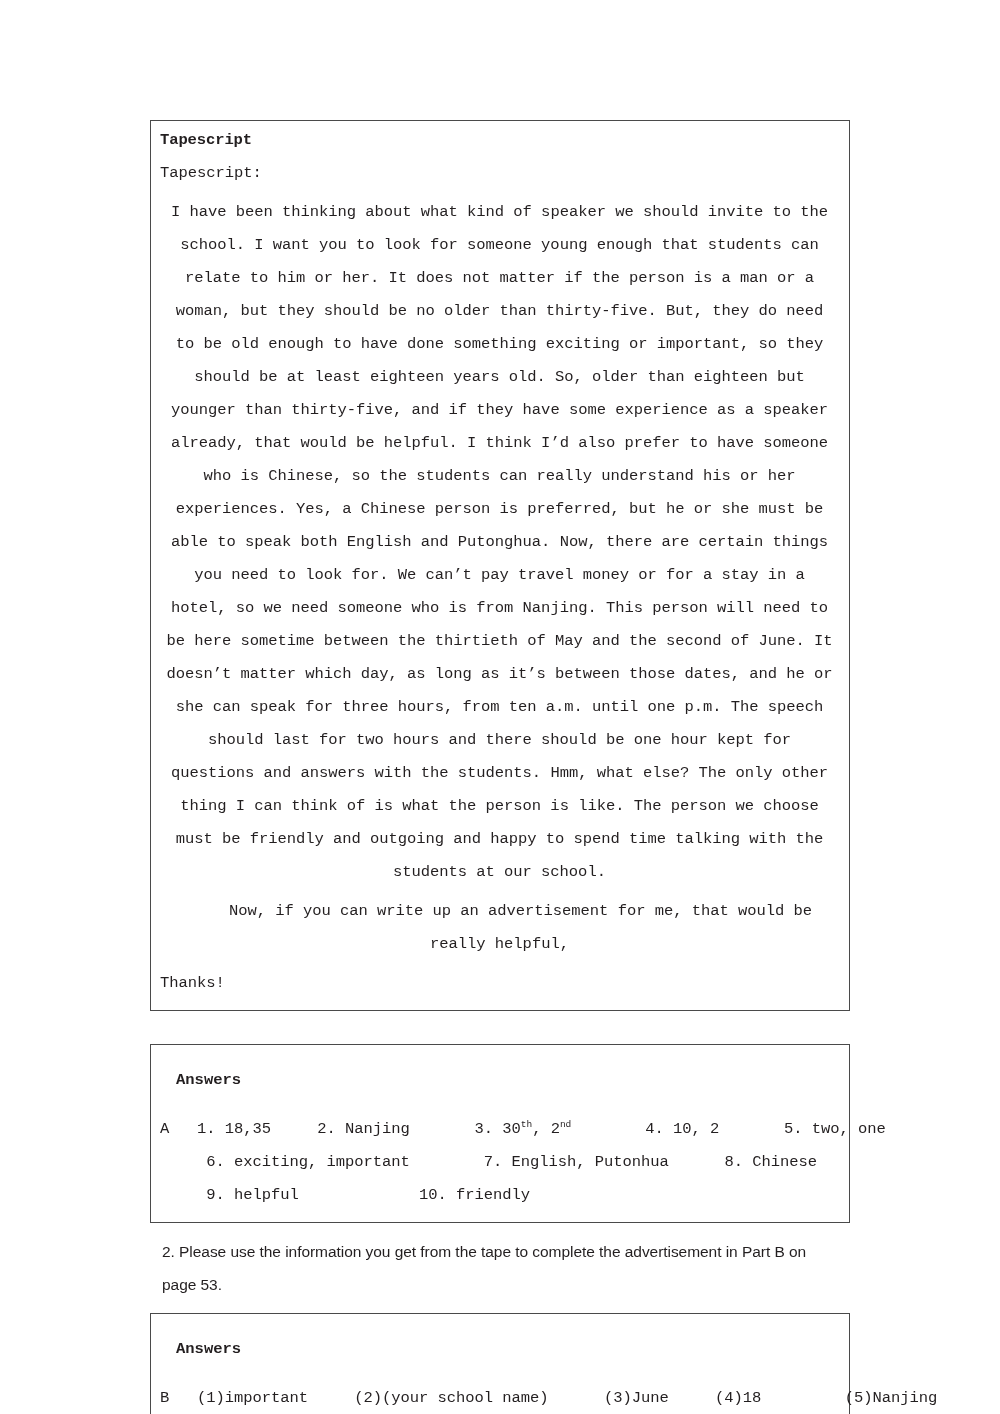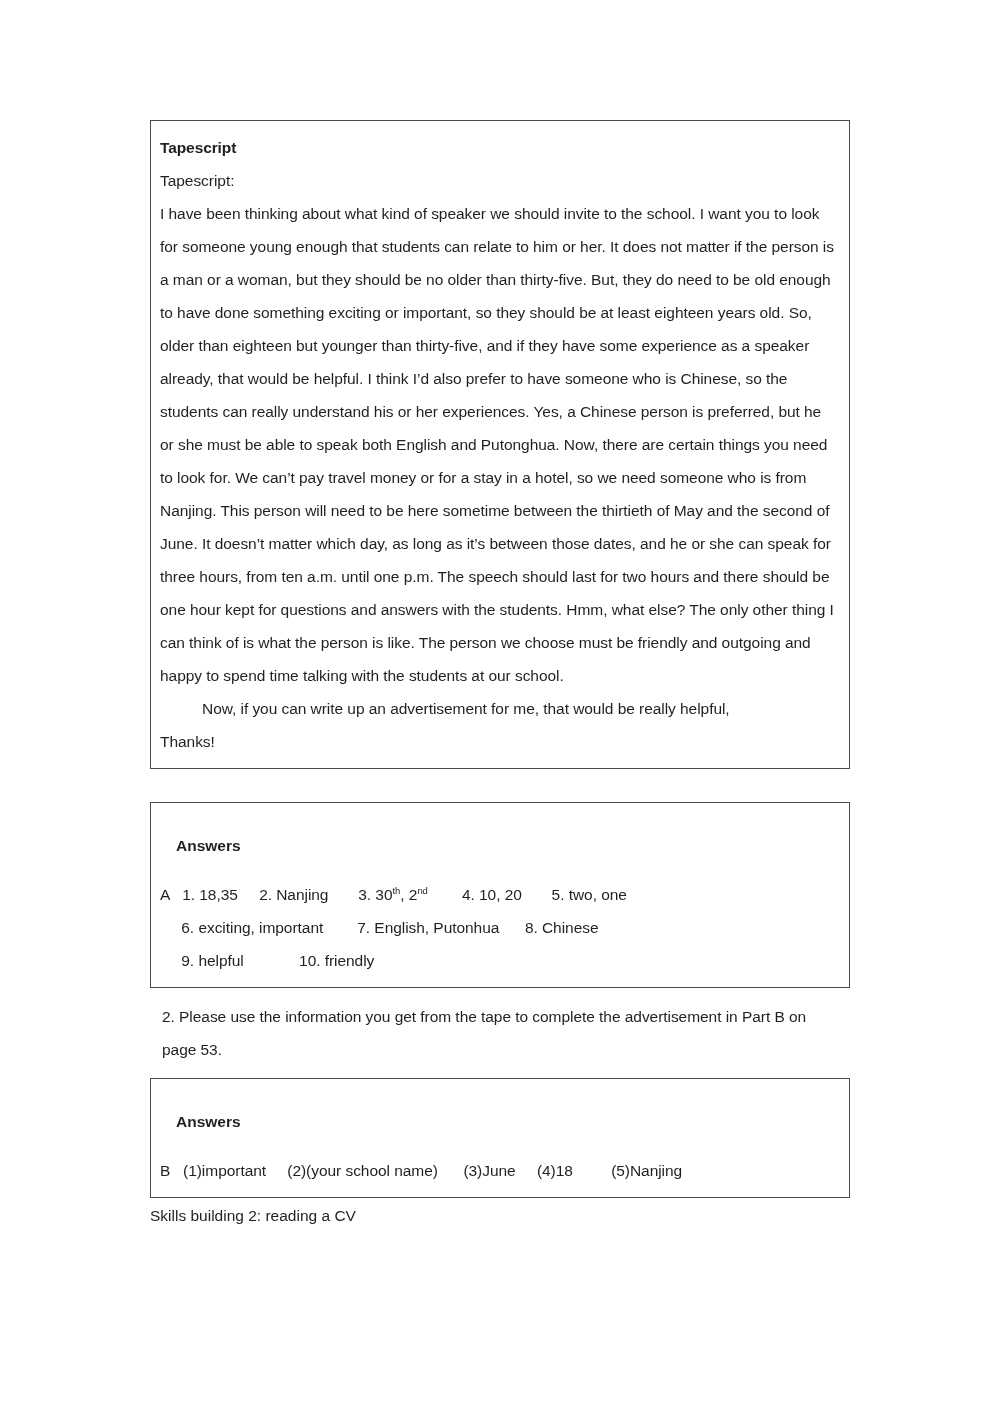--- a/index.html
+++ b/index.html
@@ -22,21 +22,22 @@
     padding: 120px 150px 0 150px;
   }
   .content {
     width: 700px;
   }
 
   
   .box {
     border: 1.3px solid #4a4a4a;
     box-sizing: border-box;
-    padding: 10px 10px 10px 9px;
+    padding: 3px 10px 10px 9px;
+    font-family: Liberation Mono, monospace;
   }
   .box.tapescript { margin-bottom: 33px; }
   .box.answers-a  { margin-bottom: 12px; }
   .box.answers-b  { margin-top: 12px; }
 
   
   .head {
     font-size: 15.5px;
     font-weight: bold;
     line-height: 33px;
@@ -46,23 +47,23 @@
   .line {
     font-size: 15.5px;
     line-height: 33px;
     margin: 0;
     letter-spacing: -0.05px;
     white-space: pre-wrap;
   }
   .para {
     font-size: 15.5px;
     line-height: 33px;
-    margin: 0;
+    margin: 6px;
     letter-spacing: -0.05px;
-    text-align: left;
+    text-align: center;
   }
   .indent { text-indent: 42px; }
 
   .section-head {
     font-size: 15.5px;
     font-weight: normal;
     line-height: 33px;
     margin: 0;
     padding-top: 1px;
   }
@@ -106,21 +107,21 @@
     <div class="box tapescript">
       <div class="head">Tapescript</div>
       <div class="line">Tapescript:</div>
       <div class="para">I have been thinking about what kind of speaker we should invite to the school. I want you to look for someone young enough that students can relate to him or her. It does not matter if the person is a man or a woman, but they should be no older than thirty-five. But, they do need to be old enough to have done something exciting or important, so they should be at least eighteen years old. So, older than eighteen but younger than thirty-five, and if they have some experience as a speaker already, that would be helpful. I think I’d also prefer to have someone who is Chinese, so the students can really understand his or her experiences. Yes, a Chinese person is preferred, but he or she must be able to speak both English and Putonghua. Now, there are certain things you need to look for. We can’t pay travel money or for a stay in a hotel, so we need someone who is from Nanjing. This person will need to be here sometime between the thirtieth of May and the second of June. It doesn’t matter which day, as long as it’s between those dates, and he or she can speak for three hours, from ten a.m. until one p.m. The speech should last for two hours and there should be one hour kept for questions and answers with the students. Hmm, what else? The only other thing I can think of is what the person is like. The person we choose must be friendly and outgoing and happy to spend time talking with the students at our school.</div>
       <div class="para indent">Now, if you can write up an advertisement for me, that would be really helpful,</div>
       <div class="line">Thanks!</div>
     </div>
 
     <div class="box answers-a">
       <div class="ans-title">Answers</div>
-      <div class="ans-row"><span>A</span>   <span>1. 18,35</span>     <span>2. Nanjing</span>       <span><span>3. 30</span><sup>th</sup><span>, 2</span><sup>nd</sup></span>        <span>4. 10, 20</span>       <span>5. two, one</span></div>
+      <div class="ans-row"><span>A</span>   <span>1. 18,35</span>     <span>2. Nanjing</span>       <span><span>3. 30</span><sup>th</sup><span>, 2</span><sup>nd</sup></span>        <span>4. 10, 2</span>       <span>5. two, one</span></div>
       <div class="ans-row">     <span>6. exciting, important</span>        <span>7. English, Putonhua</span>      <span>8. Chinese</span></div>
       <div class="ans-row">     <span>9. helpful</span>             <span>10. friendly</span></div>
     </div>
 
     <div class="outer-line">2. Please use the information you get from the tape to complete the advertisement in Part B on page 53.</div>
 
     <div class="box answers-b">
       <div class="ans-title">Answers</div>
       <div class="ans-row"><span>B</span>   <span>(1)important     (2)(your school name)      (3)June     (4)18         (5)Nanjing</span></div>
     </div>

